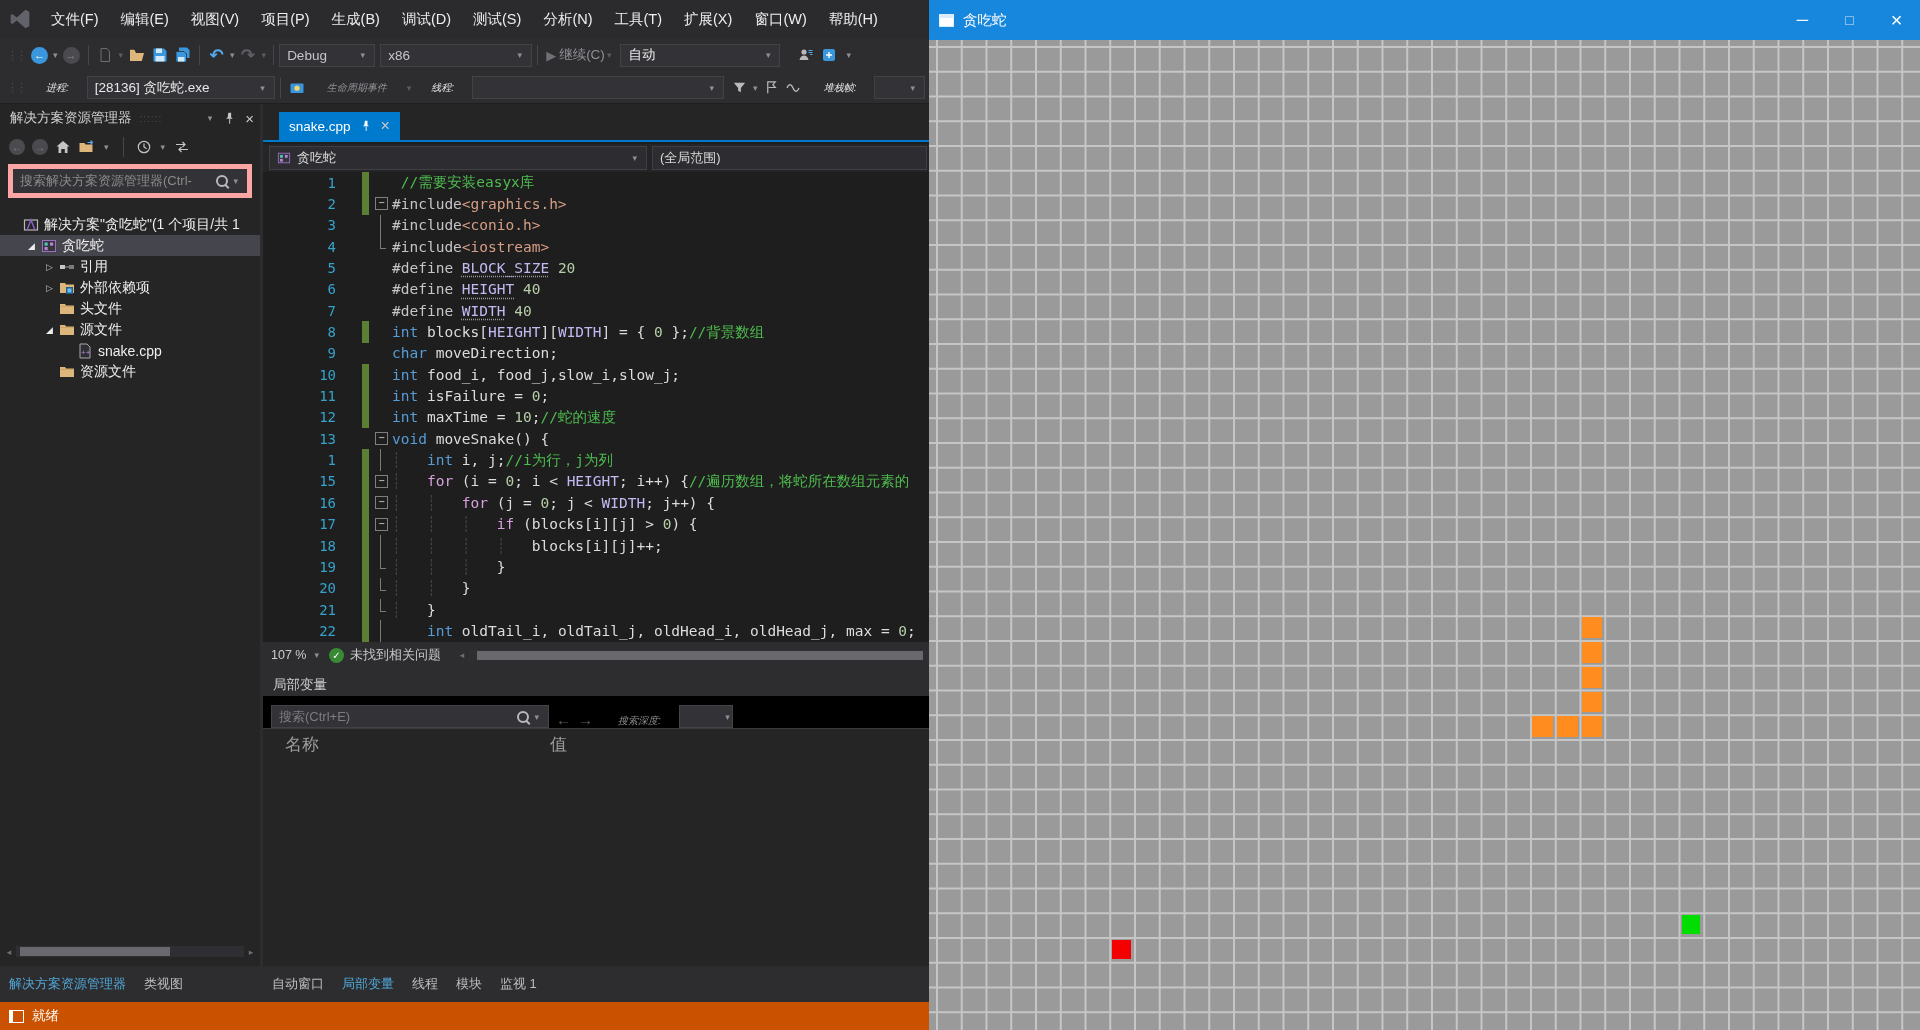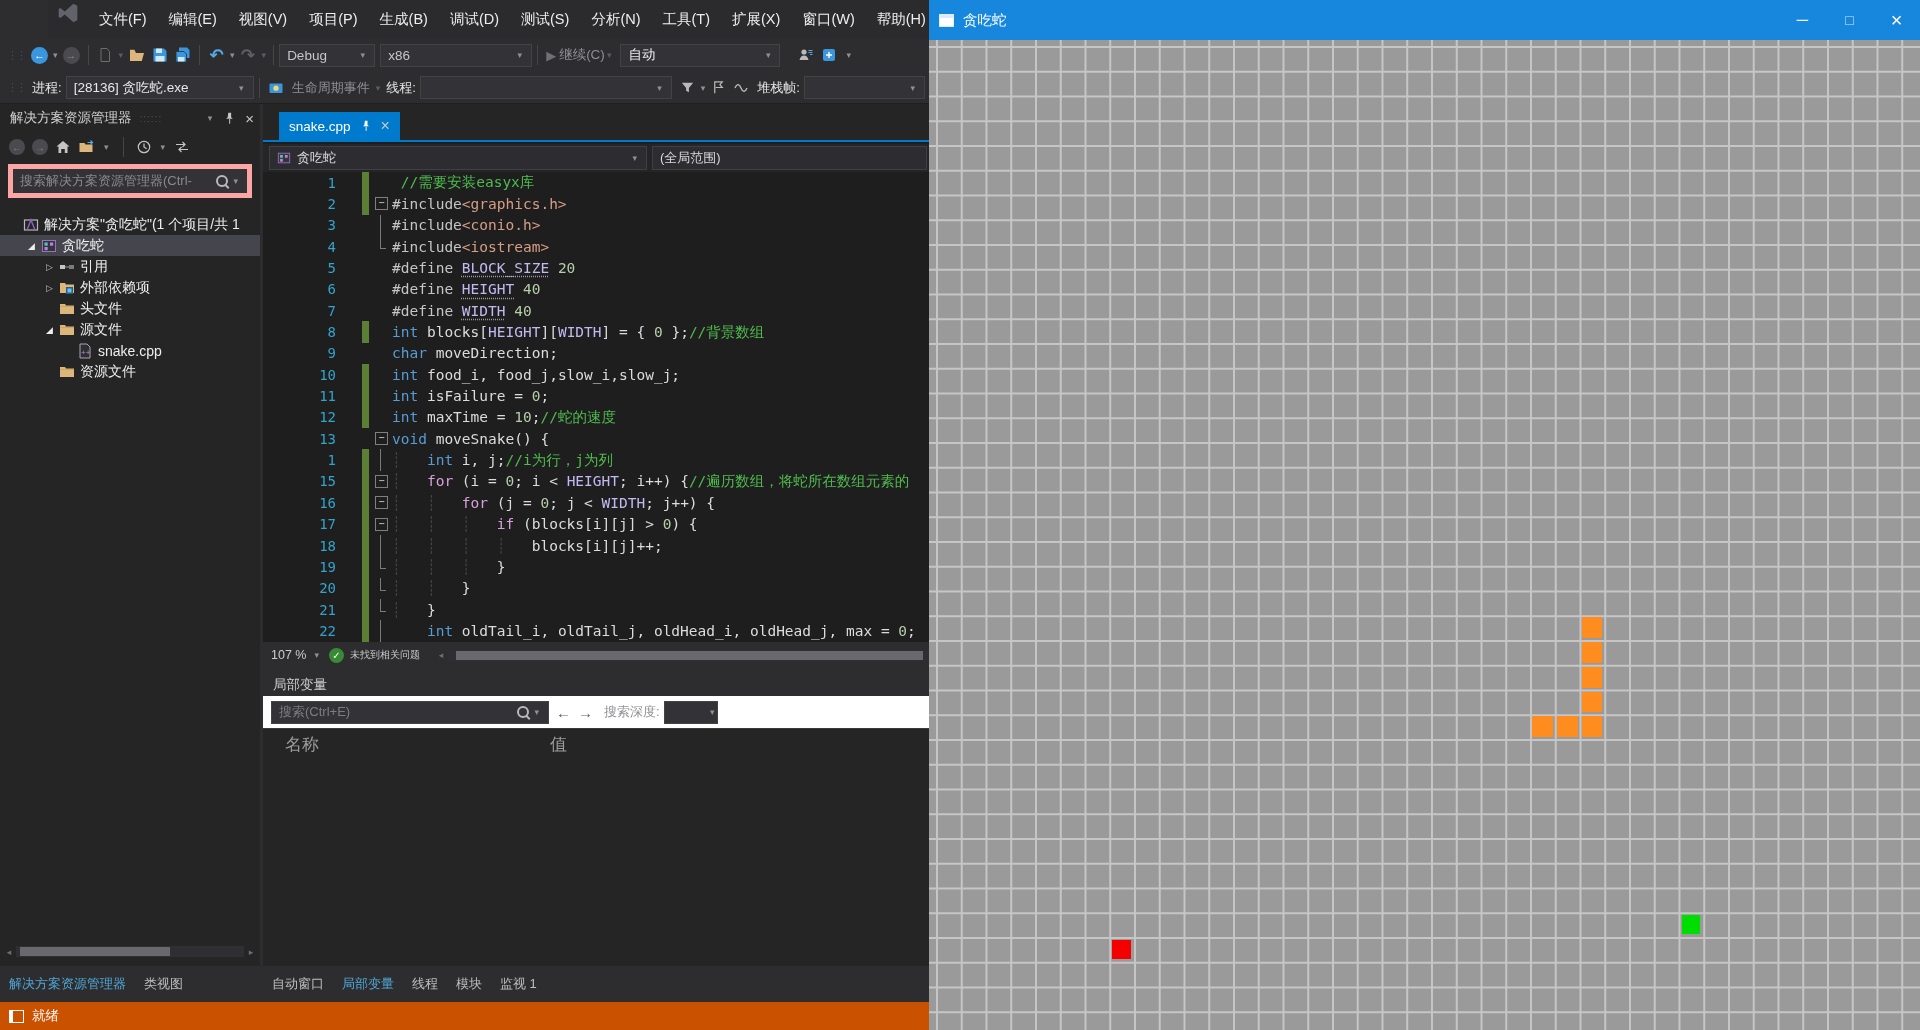--- a/index.html
+++ b/index.html
@@ -1,38 +1,38 @@
 <!DOCTYPE html>
 <html><head>
 <meta charset="utf-8">
 <style>
   html,body{margin:0;padding:0;background:#1e1e1e;}
   #root{position:relative;width:1920px;height:1030px;overflow:hidden;
         font-family:"Liberation Sans","DejaVu Sans",sans-serif;color:#f1f1f1;
         background:#2d2d30;font-size:15px;}
   
   #vs{position:absolute;left:0;top:0;width:929px;height:1030px;background:#2d2d30;}
-  .menubar{position:absolute;left:0;top:0;width:929px;height:38px;display:flex;align-items:flex-start;background:#2b2b2e;margin-left:48px;}
+  .menubar{position:absolute;left:0;top:0;width:929px;height:38px;display:flex;align-items:center;background:#2b2b2e;}
   .vslogo{width:40px;display:flex;justify-content:center;align-items:center;}
   .menu-item{padding:0 11px;font-size:14.5px;color:#ededed;line-height:38px;cursor:default;}
   .tb1{position:absolute;left:0;top:38px;width:929px;height:34px;display:flex;align-items:center;background:#2d2d30;padding-left:4px;box-sizing:border-box;}
   .tb2{position:absolute;left:0;top:72px;width:929px;height:32px;display:flex;align-items:center;background:#2d2d30;border-bottom:1px solid #1f1f22;padding-left:4px;box-sizing:border-box;}
   .grip{color:#4a4a4e;font-size:11px;letter-spacing:-2px;margin:0 3px;}
   .sep{width:1px;height:20px;background:#46464a;margin:0 5px;flex:none;}
   .tbtn{width:23px;height:24px;display:flex;align-items:center;justify-content:center;flex:none;}
   .circ{width:17px;height:17px;border-radius:50%;display:flex;align-items:center;justify-content:center;font-size:11px;font-weight:bold;}
   .circ.blue{background:#3a96dd;color:#fff;}
   .circ.gray{background:#4a4a4f;color:#8a8a8f;}
   .dd{color:#8f8f95;font-size:9px;margin:0 2px;flex:none;}
   .dd.dim{color:#5c5c62;}
   .glyph-blue{color:#53a9e8;font-size:17px;font-weight:bold;}
   .glyph-dim{color:#5f5f66;font-size:17px;font-weight:bold;}
   .combo{height:23px;background:#333337;border:1px solid #434346;color:#c6c6c6;display:flex;align-items:center;padding:0 7px;font-size:13.5px;box-sizing:border-box;flex:none;}
   .combo .cval{flex:1;overflow:hidden;white-space:nowrap;}
-  .lbl{font-size:13px;color:#e4e4e4;margin:0 4px;flex:none;}
+  .lbl{font-size:10px;color:#e4e4e4;margin:0 18px;flex:none;font-style:italic;}
   .lbl.dim{color:#8f8f95;}
   .playdim{color:#6f6f76;font-size:13px;margin:0 3px;}
   .cont-dim{color:#8e8e95;font-size:13.5px;}
   .mag{width:8px;height:8px;border:2px solid #b9b9bd;border-radius:50%;position:relative;display:inline-block;flex:none;}
   .mag:after{content:"";position:absolute;width:2px;height:5px;background:#b9b9bd;right:-2px;bottom:-4px;transform:rotate(-45deg);}
   
   .solx{position:absolute;left:0;top:104px;width:260px;height:862px;background:#252526;}
   .sx-title{height:28px;display:flex;align-items:center;padding:0 6px 0 10px;font-size:13.5px;color:#d0d0d0;}
   .sx-title .dots{color:#4f4f55;font-size:10px;margin-left:8px;letter-spacing:1px;}
   .sx-title .right{margin-left:auto;display:flex;align-items:center;gap:9px;}
@@ -70,26 +70,26 @@
         font-size:10px;line-height:10px;text-align:center;background:#1e1e1e;}
   .fline{position:absolute;left:11px;top:0;bottom:0;width:1px;background:#7a7a7a;}
   .fend{position:absolute;left:11px;top:0;height:12px;width:5px;border-left:1px solid #7a7a7a;border-bottom:1px solid #7a7a7a;}
   .ct{white-space:pre;color:#dcdcdc;}
   .tk-p{color:#dcdcdc}.tk-k{color:#569cd6}.tk-kc{color:#d8a0df}
   .tk-m{color:#c4b8f2}.tk-md{color:#c4b8f2;text-decoration:underline dotted #9a9a9a;text-underline-offset:3px;}
   .tk-s{color:#d69d85}.tk-n{color:#b5cea8}.tk-c{color:#4ebc4e}.tk-pp{color:#c5c5c5}.tk-g{color:#454545}
   .ed-status{position:absolute;left:0;top:538px;width:666px;height:26px;background:#2d2d30;display:flex;align-items:center;}
   .zoomctl{display:flex;align-items:center;padding:0 8px;gap:6px;font-size:12.5px;color:#cdcdcd;flex:none;}
   .chk{width:15px;height:15px;border-radius:50%;background:#388a34;color:#fff;font-size:10px;display:flex;align-items:center;justify-content:center;flex:none;}
-  .probtext{font-size:10px;color:#c8c8c8;margin-left:6px;white-space:nowrap;}
+  .probtext{font-size:13px;color:#c8c8c8;margin-left:6px;white-space:nowrap;}
   .ed-hscroll{flex:1;height:15px;margin-left:14px;display:flex;align-items:center;}
   
   .locals{position:absolute;left:263px;top:668px;width:666px;height:298px;background:#252526;}
   .lc-title{height:26px;display:flex;align-items:flex-end;padding:0 0 2px 10px;font-size:13.5px;color:#cccccc;background:#2d2d30;}
-  .lc-tools{height:32px;display:flex;align-items:center;padding-left:8px;background:#ffffff;}
+  .lc-tools{height:32px;display:flex;align-items:flex-end;padding-left:8px;background:#000000;}
   .lc-search{width:278px;height:23px;background:#333337;border:1px solid #434346;display:flex;align-items:center;padding:0 7px;color:#7c7c82;font-size:13px;box-sizing:border-box;}
   .lc-search .ph{flex:1;}
   .nav-ar{color:#5e5e64;font-size:15px;margin:0 7px;}
   .lc-combo{width:52px;height:21px;background:#333337;border:1px solid #434346;display:flex;align-items:center;justify-content:flex-end;}
   .lc-head{height:25px;position:relative;border-top:1px solid #3a3a3e;border-bottom:1px solid #3a3a3e;color:#9b9b9b;font-size:17px;background:#252526;}
   .lc-head span{position:absolute;top:4px;}
   .lc-body{position:absolute;left:0;top:84px;right:0;bottom:0;background:#252526;}
   
   .bottomtabs{position:absolute;left:0;top:966px;width:929px;height:36px;background:#2d2d30;display:flex;align-items:center;font-size:13px;}
   .btab{padding:0 9px;color:#bdbdbd;line-height:36px;}

